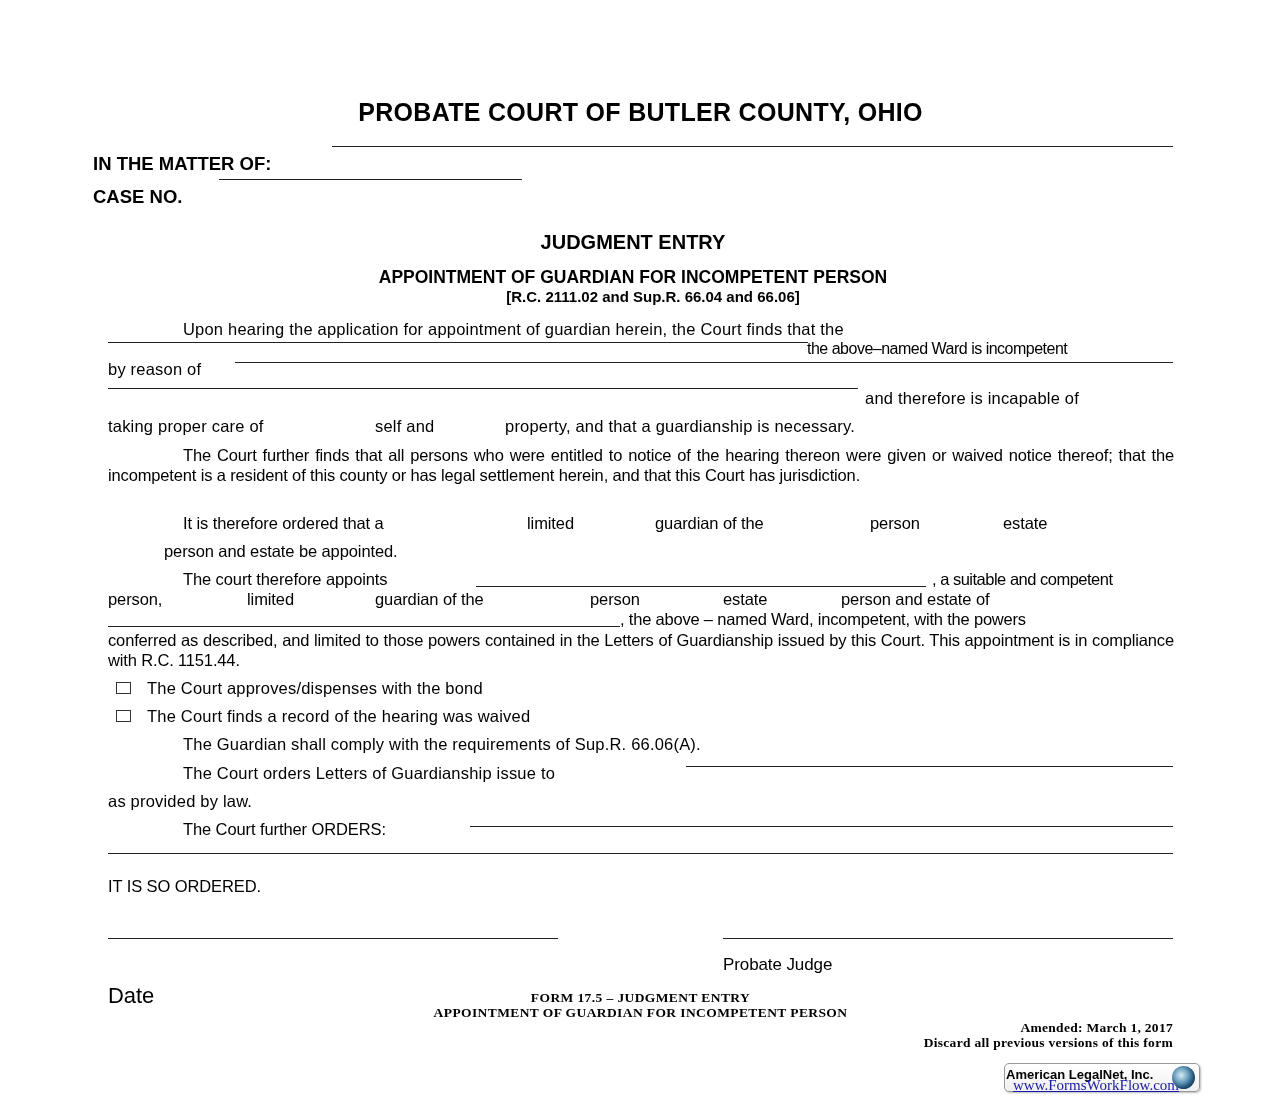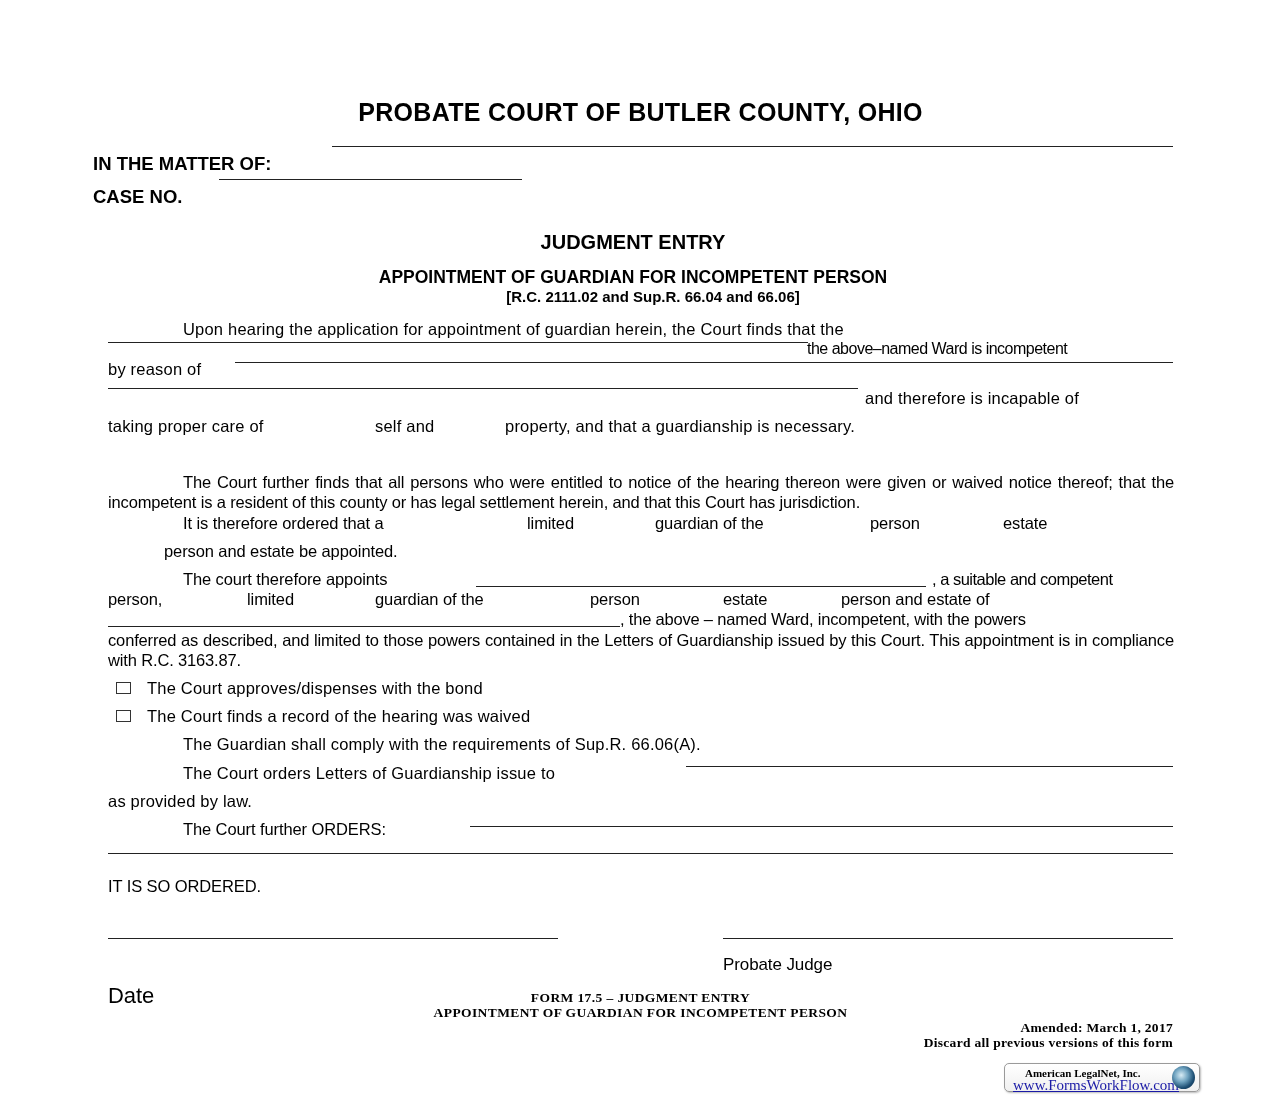--- a/index.html
+++ b/index.html
@@ -11,21 +11,21 @@
     .h2 { font-weight: bold; font-size: 20px; left: 0; width: 1266px; text-align: center; top: 231px; }
     .h3 { font-weight: bold; font-size: 17.5px; left: 0; width: 1266px; text-align: center; top: 267px; }
     .h4 { font-weight: bold; font-size: 15px; left: 0; width: 1266px; text-align: center; top: 288px; margin-left: 20px; }
     .body { font-size: 16.5px; letter-spacing: 0.2px; }
     .cond { font-size: 16.5px; letter-spacing: -0.1px; }
     .just { position: absolute; left: 108px; width: 1066px; font-size: 16.5px; line-height: 20px; text-align: justify; letter-spacing: -0.15px; }
     .checkbox { position: absolute; width: 13px; height: 10px; border: 1.5px solid #333; background: #fff; cursor: pointer; }
     .footer { font-family: "Liberation Serif", serif; font-weight: bold; font-size: 13.5px; left: 0; width: 1281px; text-align: center; letter-spacing: 0.4px; }
     .footer-r { font-family: "Liberation Serif", serif; font-weight: bold; font-size: 13.5px; right: 102px; text-align: right; letter-spacing: 0.3px; }
     .badge { position: absolute; left: 1004px; top: 1063px; width: 194px; height: 27px; border: 1px solid #9a9a9a; border-radius: 5px; background: linear-gradient(#ffffff, #f0f0f0); box-shadow: 1px 1px 2px #bbb; }
-    .badge .name { position: absolute; left: 20px; top: 3px; font-family: Liberation Serif, serif; font-weight: bold; font-size: 11px; }
+    .badge .name { position: absolute; left: 1px; top: 3px; font-family: Liberation Sans, sans-serif; font-weight: bold; font-size: 13px; }
     .badge .url { position: absolute; left: 8px; top: 13px; font-family: "Liberation Serif", serif; font-size: 15px; color: #1a1aa6; text-decoration: underline; }
     .badge .globe { position: absolute; right: 4px; top: 2px; width: 23px; height: 23px; border-radius: 50%; background: radial-gradient(circle at 40% 40%, #d8ecf5 0%, #6fa3c0 35%, #1e4f74 65%, #0c2238 100%); }
   </style>
 </head>
 <body>
 
 <div class="abs title">PROBATE COURT OF BUTLER COUNTY, OHIO</div>
 
 <div class="abs hdr" style="top:145px;">IN THE MATTER OF:</div>
 <div class="line" style="left:332px; top:146px; width:841px;"><span></span></div>
@@ -44,21 +44,21 @@
 <div class="abs body" style="left:108px; top:360px;">by reason of</div>
 <div class="line" style="left:235px; top:362px; width:938px;"><span></span></div>
 
 <div class="line" style="left:108px; top:388px; width:750px;"><span></span></div>
 <div class="abs body" style="left:865px; top:389px;">and therefore is incapable of</div>
 
 <div class="abs body" style="left:108px; top:417px;">taking proper care of</div>
 <div class="abs body" style="left:375px; top:417px;">self and</div>
 <div class="abs body" style="left:505px; top:417px;">property, and that a guardianship is necessary.</div>
 
-<div class="just" style="top:445px; text-indent:75px;margin-top:27px;">The Court further finds that all persons who were entitled to notice of the hearing thereon were given or waived notice thereof; that the incompetent is a resident of this county or has legal settlement herein, and that this Court has jurisdiction.</div>
+<div class="just" style="top:445px; text-indent:75px;">The Court further finds that all persons who were entitled to notice of the hearing thereon were given or waived notice thereof; that the incompetent is a resident of this county or has legal settlement herein, and that this Court has jurisdiction.</div>
 
 <div class="abs cond" style="left:183px; top:514px;">It is therefore ordered that a</div>
 <div class="abs cond" style="left:527px; top:514px;">limited</div>
 <div class="abs cond" style="left:655px; top:514px;">guardian of the</div>
 <div class="abs cond" style="left:870px; top:514px;">person</div>
 <div class="abs cond" style="left:1003px; top:514px;">estate</div>
 <div class="abs cond" style="left:164px; top:542px;">person and estate be appointed.</div>
 
 <div class="abs cond" style="left:183px; top:570px;">The court therefore appoints</div>
 <div class="line" style="left:476px; top:586px; width:450px;"><span></span></div>
@@ -67,21 +67,21 @@
 <div class="abs cond" style="left:108px; top:590px;">person,</div>
 <div class="abs cond" style="left:247px; top:590px;">limited</div>
 <div class="abs cond" style="left:375px; top:590px;">guardian of the</div>
 <div class="abs cond" style="left:590px; top:590px;">person</div>
 <div class="abs cond" style="left:723px; top:590px;">estate</div>
 <div class="abs cond" style="left:841px; top:590px;">person and estate of</div>
 
 <div class="line" style="left:108px; top:626px; width:512px;"><span></span></div>
 <div class="abs cond" style="left:620px; top:610px; letter-spacing:-0.2px;">, the above – named Ward, incompetent, with the powers</div>
 
-<div class="just" style="top:630px;">conferred as described, and limited to those powers contained in the Letters of Guardianship issued by this Court. This appointment is in compliance with R.C. 3163.87.</div>
+<div class="just" style="top:630px;">conferred as described, and limited to those powers contained in the Letters of Guardianship issued by this Court. This appointment is in compliance with R.C. 1151.44.</div>
 
 <div class="checkbox" style="left:116px; top:682px;"></div>
 <div class="abs body" style="left:147px; top:679px;">The Court approves/dispenses with the bond</div>
 
 <div class="checkbox" style="left:116px; top:710px;"></div>
 <div class="abs body" style="left:147px; top:707px;">The Court finds a record of the hearing was waived</div>
 
 <div class="abs body" style="left:183px; top:735px;">The Guardian shall comply with the requirements of Sup.R. 66.06(A).</div>
 
 <div class="abs body" style="left:183px; top:764px;">The Court orders Letters of Guardianship issue to</div>

